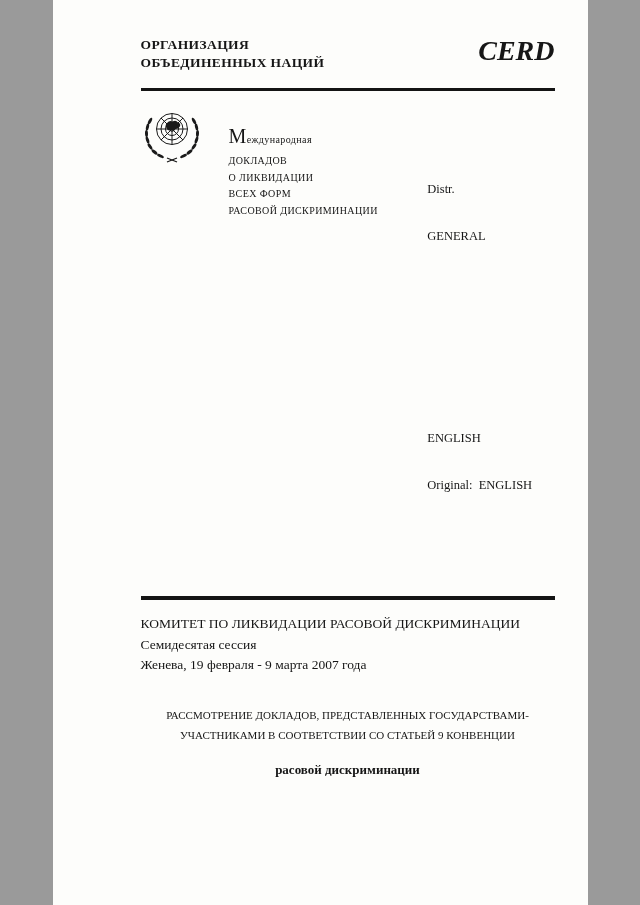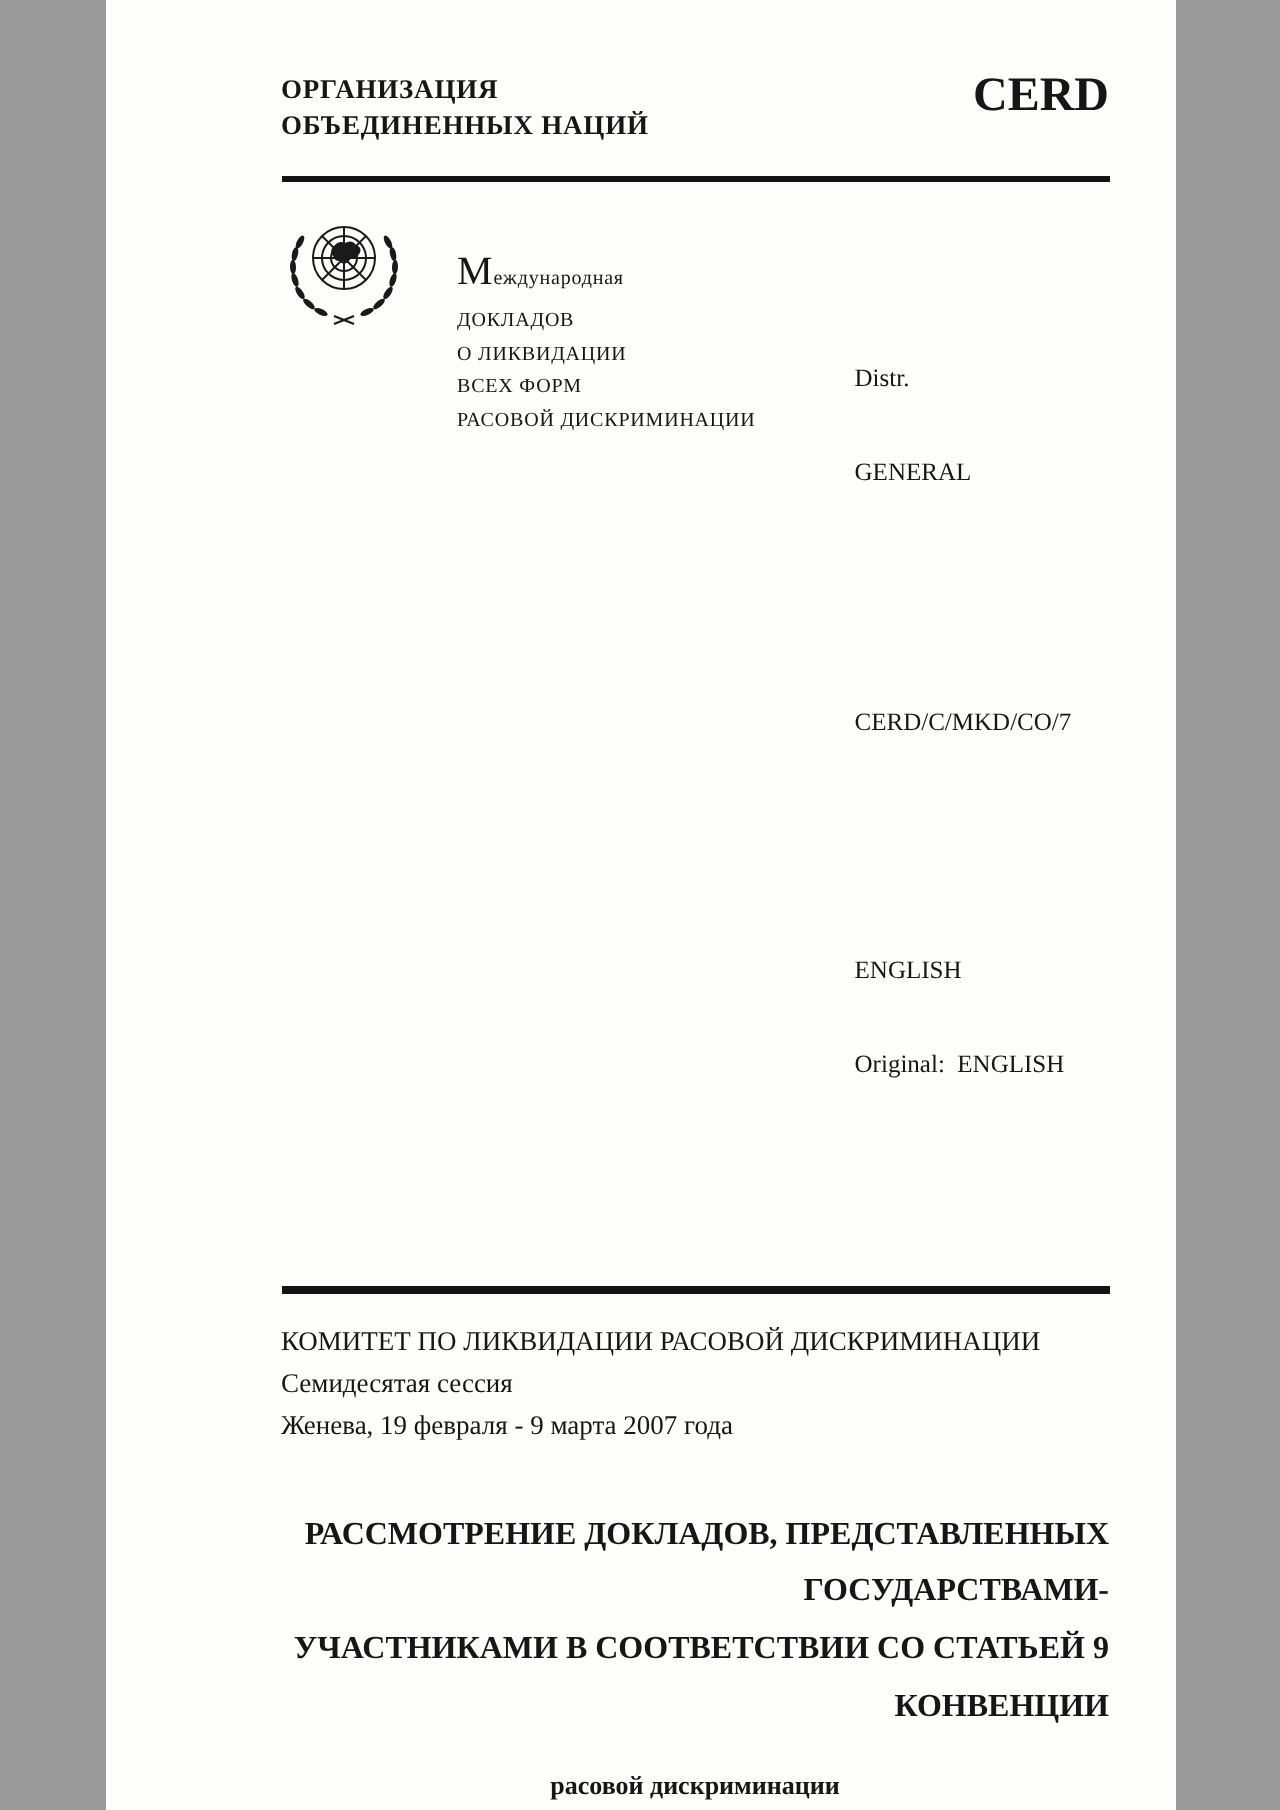--- a/index.html
+++ b/index.html
@@ -12,40 +12,40 @@
     color: #161616;
     font-family: "Liberation Serif", "DejaVu Serif", serif;
     box-sizing: border-box;
     padding: 36px 33px 0 88px;
     overflow: hidden;
   }
 
   
   .masthead { display: flex; justify-content: space-between; align-items: flex-start; }
   .org-name { font-weight: bold; font-size: 13.5px; line-height: 1.3; letter-spacing: 0.4px; }
-  .doc-symbol-big { font-size: 24px; font-weight: bold; line-height: 0.9; margin-top: 2px; }
+  .doc-symbol-big { font-size: 28px; font-weight: bold; line-height: 0.9; margin-top: 2px; font-style: italic; }
 
   .rule-thin  { border: none; border-top: 3px solid #141414; margin: 17px 0 0 0; }
   .rule-thick { border: none; border-top: 4px solid #141414; margin: 25px 0 0 0; }
 
   
   .info-row { display: flex; margin-top: 16px; min-height: 120px; }
   .emblem { width: 62px; flex: 0 0 62px; padding-top: 1px; }
   .convention { margin-left: 26px; padding-top: 13px; width: 250px;
                 font-size: 10px; line-height: 1.66; letter-spacing: 0.4px; }
   .conv-line1::first-letter { font-size: 20px; }
   .distr { margin-left: auto; width: 160px; padding-top: 12px;
            font-size: 12.5px; line-height: 1.26; white-space: pre; }
   .distr-group { margin-bottom: 14px; }
 
   
   .session { margin-top: 14px; font-size: 13.5px; line-height: 1.55; }
 
   
-  .title   { margin-top: 30px; text-align: right; font-size: 16px; font-weight: bold; line-height: 1.8; }
+  .title   { margin-top: 30px; text-align: center; font-size: 11px; font-weight: normal; line-height: 1.8; }
   .subtitle{ margin-top: 13px; text-align: center; font-size: 13px;   font-weight: bold; line-height: 1.7; }
 </style>
 </head>
 <body>
 
 <div class="page">
 
   <header class="masthead">
     <div class="org-name">
       <div>ОРГАНИЗАЦИЯ</div>
@@ -98,21 +98,20 @@
       <div>О ЛИКВИДАЦИИ</div>
       <div>ВСЕХ ФОРМ</div>
       <div>РАСОВОЙ ДИСКРИМИНАЦИИ</div>
     </div>
     <div class="distr">
       <div class="distr-group">
         <div>Distr.</div>
         <div>GENERAL</div>
       </div>
       <div class="distr-group">
-        <div>CERD/C/MKD/CO/7</div>
       </div>
       <div class="distr-group">
         <div>ENGLISH</div>
         <div>Original:  ENGLISH</div>
       </div>
     </div>
   </section>
 
   <hr class="rule-thick">
 

